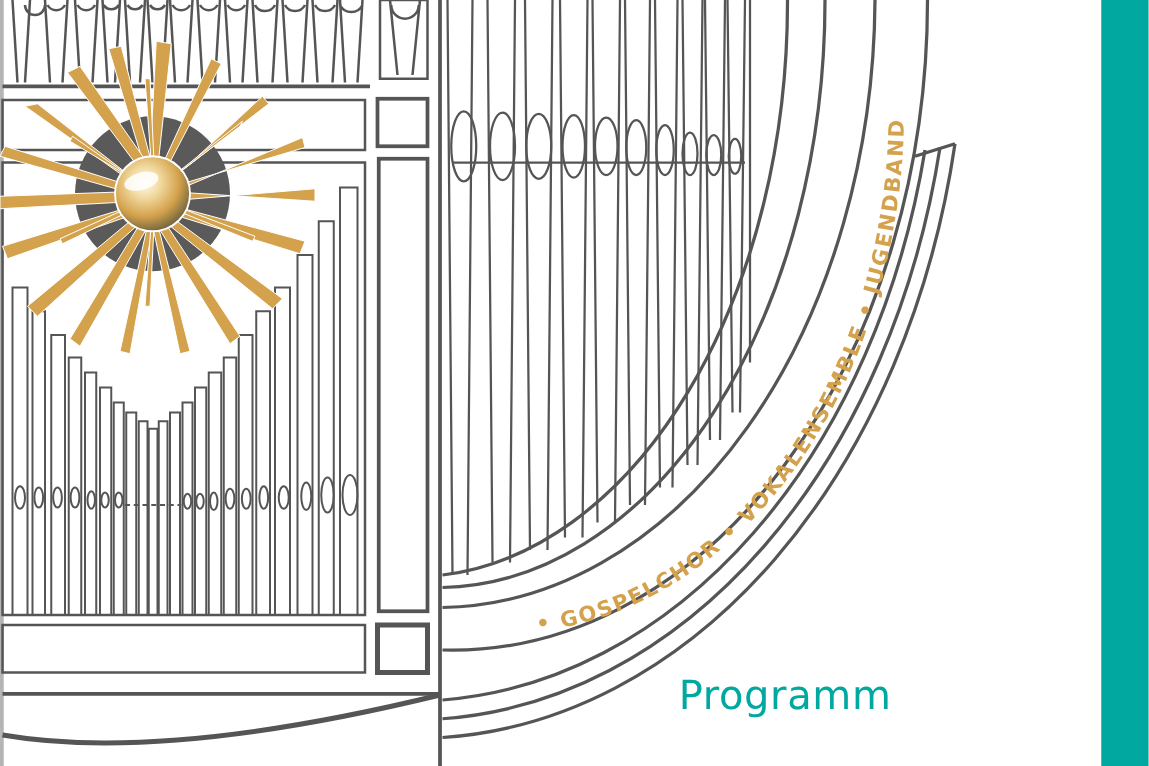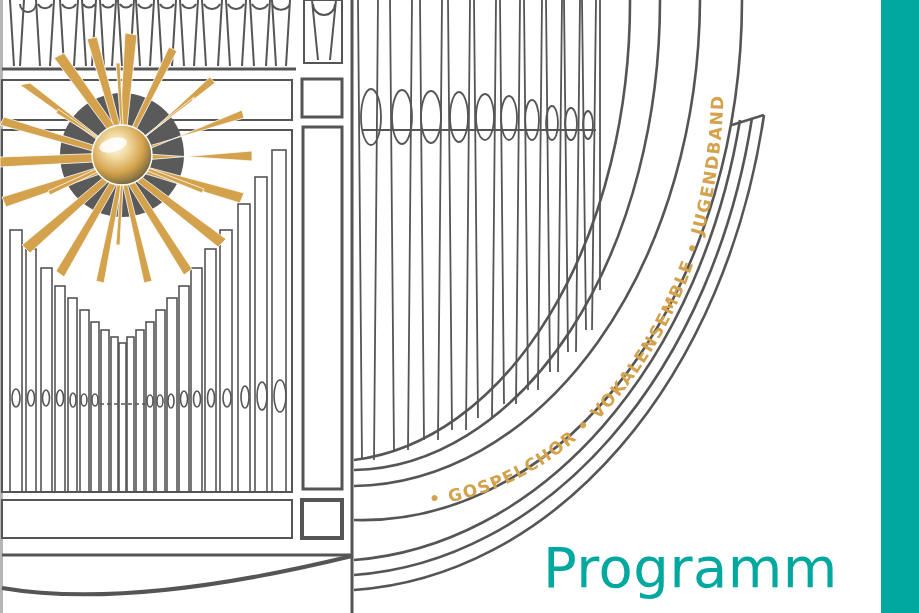--- a/index.html
+++ b/index.html
@@ -1,20 +1,20 @@
 <!DOCTYPE html>
 <html><head>
 <meta charset="utf-8">
 <style>
   html, body { margin:0; padding:0; background:#ffffff; }
   body { width:919px; height:613px; position:relative; overflow:hidden; font-family:"DejaVu Sans", sans-serif; }
   .page { position:absolute; left:0; top:0; width:919px; height:613px; background:#fff; }
   .art { position:absolute; left:0; top:0; width:919px; height:613px; }
   .teal-bar { position:absolute; left:881px; top:0; width:38px; height:613px; background:#00a8a0; }
-  .title { position:absolute; left:543px; top:540px; font-family:"DejaVu Sans", sans-serif; font-size:56px; color:#00a8a0; letter-spacing:0.5px; line-height:1; }
+  .title { position:absolute; left:543px; top:540px; font-family:"DejaVu Sans", sans-serif; font-size:32px; color:#00a8a0; letter-spacing:0.5px; line-height:1; }
   .arc-text { font-family:"DejaVu Sans", sans-serif; font-weight:bold; font-size:17px; fill:#d4a24c; letter-spacing:1.5px; }
 </style>
 </head>
 <body>
 
 <div class="page">
 
   <svg class="art" viewBox="0 0 919 613" xmlns="http://www.w3.org/2000/svg">
     <defs>
       <radialGradient id="ballGrad" cx="40%" cy="35%" r="65%">

